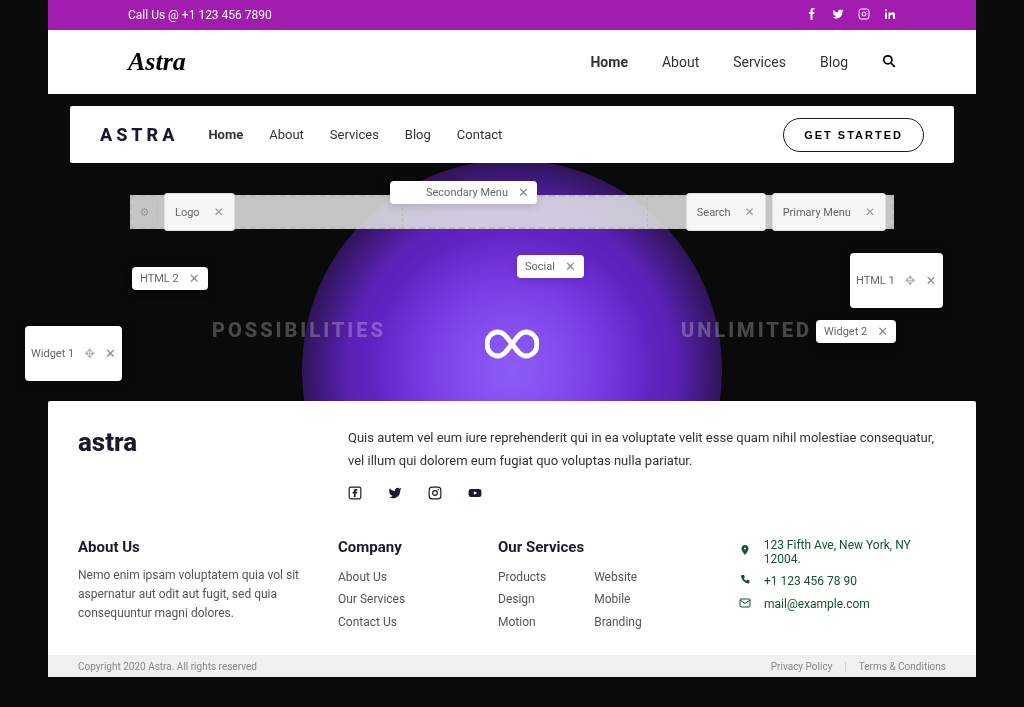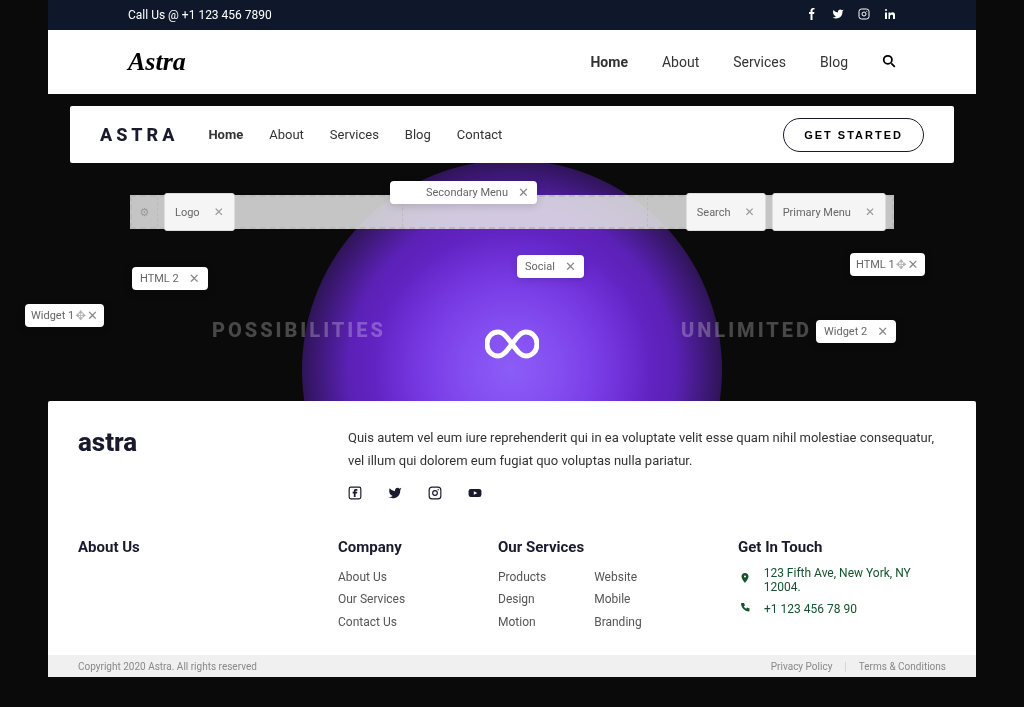--- a/index.html
+++ b/index.html
@@ -5,21 +5,21 @@
 * { margin: 0; padding: 0; box-sizing: border-box; }
 body { font-family: -apple-system, BlinkMacSystemFont, 'Segoe UI', Roboto, sans-serif; background: #0a0a0a; width: 1024px; height: 707px; position: relative; overflow: hidden; }
 
 
 .bg-glow { position: absolute; top: 160px; left: 50%; transform: translateX(-50%); width: 420px; height: 420px; border-radius: 50%; background: radial-gradient(circle, #7c3aed 0%, #6d28d9 30%, #5b21b6 55%, rgba(91,33,182,0.3) 75%, transparent 100%); z-index: 0; }
 .bg-glow::after { content:""; position:absolute; inset:70px; border-radius:50%; background: radial-gradient(circle, #8b5cf6 0%, transparent 70%); }
 .infinity { position: absolute; top: 320px; left: 50%; transform: translateX(-50%); z-index: 2; color: #fff; font-size: 42px; font-weight: 300; }
 .bg-text { position: absolute; top: 318px; left: 50%; transform: translateX(-50%); width: 600px; display:flex; justify-content:space-between; color: #fff; font-size: 20px; font-weight: 800; letter-spacing: 3px; opacity: 0.25; z-index:1; }
 
 
-.topbar { position: relative; z-index: 10; background: #0f172a; height: 30px; display: flex; align-items: center; justify-content: space-between; padding: 0 80px; color: #fff; font-size: 12px; margin: 0 48px; }
+.topbar { position: relative; z-index: 10; background: #a21caf; height: 30px; display: flex; align-items: center; justify-content: space-between; padding: 0 80px; color: #fff; font-size: 12px; margin: 0 48px; }
 .topbar-social { display: flex; gap: 14px; }
 .topbar-social span { cursor: pointer; }
 
 
 .primary-nav { position: relative; z-index: 10; background: #fff; height: 64px; display: flex; align-items: center; justify-content: space-between; padding: 0 80px; margin: 0 48px; }
 .logo-script { font-family: 'Brush Script MT', cursive; font-size: 26px; font-weight: 700; color: #000; font-style: italic; }
 .nav-menu { display: flex; align-items: center; gap: 34px; font-size: 14px; }
 .nav-menu a { color: #333; text-decoration: none; cursor: pointer; }
 .nav-menu a.active { font-weight: 700; }
 .search-ic { font-size: 17px; font-weight: 700; cursor: pointer; }
@@ -28,21 +28,21 @@
 .secondary-nav { position: relative; z-index: 10; background: #fff; height: 57px; margin: 12px 70px 0 70px; display: flex; align-items: center; justify-content: space-between; padding: 0 30px; border-radius: 2px; }
 .logo-block { font-size: 18px; font-weight: 800; letter-spacing: 4px; color: #1a1a2e; }
 .nav-menu2 { display: flex; gap: 26px; font-size: 13px; }
 .nav-menu2 a { color: #333; text-decoration: none; cursor: pointer; }
 .nav-menu2 a.active { font-weight: 700; }
 .get-started { border: 1.5px solid #1a1a2e; background: #fff; padding: 10px 20px; border-radius: 22px; font-size: 11px; font-weight: 700; letter-spacing: 2px; cursor: pointer; }
 
 
 .chip { position: absolute; z-index: 20; background: #fff; border-radius: 4px; padding: 4px 8px; display: inline-flex; align-items: center; gap: 10px; font-size: 11px; color: #666; box-shadow: 0 2px 8px rgba(0,0,0,0.15); }
 .chip .x { color: #888; cursor: pointer; font-size: 13px; }
-.chip.drag { gap: 1px; padding: 4px 6px; }
+.chip.drag { gap: 10px; padding: 20px 6px; }
 .drag-ic { font-size: 13px; opacity: 0.5; cursor: move; }
 
 
 .editor-bar { position: absolute; top: 195px; left: 130px; right: 130px; height: 34px; border: 2px dashed #bbb; background: rgba(230,230,230,0.85); display: flex; align-items: center; z-index: 15; }
 .editor-bar .handle { width: 26px; display:flex; align-items:center; justify-content:center; color:#999; font-size:11px; border-right: 1px dashed #bbb; height:100%; }
 .editor-bar .slot { flex: 1; border-right: 1px dashed #bbb; height: 100%; display: flex; align-items: center; padding: 0 6px; gap: 6px; }
 .editor-bar .slot:last-child { border-right: none; }
 .editor-bar .token { background: #f5f5f5; border: 1px solid #ddd; border-radius: 3px; padding: 11px 10px; font-size: 11px; color: #666; display: inline-flex; align-items: center; gap: 14px; }
 .editor-bar .token .x { color: #999; cursor: pointer; font-size: 12px; }
 .editor-bar .slot.right { justify-content: flex-end; }
@@ -148,21 +148,21 @@
 </div>
 <div class="chip drag" style="top:253px; left:850px;">
   <span>HTML 1</span>
   <span class="drag-ic">✥</span>
   <span class="x">✕</span>
 </div>
 <div class="chip" style="top:267px; left:132px;">
   <span>HTML 2</span>
   <span class="x">✕</span>
 </div>
-<div class="chip drag" style="top:304px; left:25px;">
+<div class="chip drag" style="top:326px; left:25px;">
   <span>Widget 1</span>
   <span class="drag-ic">✥</span>
   <span class="x">✕</span>
 </div>
 <div class="chip" style="top:320px; left:816px;">
   <span>Widget 2</span>
   <span class="x">✕</span>
 </div>
 
 <div class="editor-bar">
@@ -207,20 +207,21 @@
         <span><svg class="ic14" viewBox="0 0 24 24">
               <rect x="1" y="5" width="22" height="14" rx="4"></rect>
               <path d="M10 9l6 3-6 3z" fill="#fff"></path>
             </svg></span>
       </div>
     </div>
   </div>
   <div class="footer-cols">
     <div class="footer-col col-about">
       <h4>About Us</h4>
+      <p class="desc">Nemo enim ipsam voluptatem quia vol sit aspernatur aut odit aut fugit, sed quia consequuntur magni dolores.</p>
     </div>
     <div class="footer-col col-company">
       <h4>Company</h4>
       <a>About Us</a>
       <a>Our Services</a>
       <a>Contact Us</a>
     </div>
     <div class="footer-col col-services">
       <h4>Our Services</h4>
       <div class="services-split">
@@ -230,32 +231,38 @@
           <a>Motion</a>
         </div>
         <div>
           <a>Website</a>
           <a>Mobile</a>
           <a>Branding</a>
         </div>
       </div>
     </div>
     <div class="footer-col col-touch">
-      <h4>Get In Touch</h4>
       <div class="touch-row">
         <span class="ic"><svg class="lin" viewBox="0 0 24 24">
               <path d="M12 2C8 2 5 5 5 9c0 5 7 13 7 13s7-8 7-13c0-4-3-7-7-7zm0 9a2 2 0 110-4 2 2 0 010 4z"></path>
             </svg></span>
         <span>123 Fifth Ave, New York,  NY 12004.</span>
       </div>
       <div class="touch-row">
         <span class="ic"><svg class="lin" viewBox="0 0 24 24">
               <path d="M6 2h4l2 5-2.5 1.5a11 11 0 005 5L16 11l5 2v4c0 1-1 2-2 2A17 17 0 014 4c0-1 1-2 2-2z"></path>
             </svg></span>
         <span>+1 123 456 78 90</span>
+      </div>
+      <div class="touch-row">
+        <span class="ic"><svg class="lin" viewBox="0 0 24 24">
+              <rect x="2" y="4" width="20" height="16" rx="2" fill="none" stroke="currentColor" stroke-width="2"></rect>
+              <path d="M2 6l10 7L22 6" fill="none" stroke="currentColor" stroke-width="2"></path>
+            </svg></span>
+        <span>mail@example.com</span>
       </div>
     </div>
   </div>
 </div>
 
 <div class="footer-bar">
   <span>Copyright 2020 Astra. All rights reserved</span>
   <div class="links">
     <a>Privacy Policy</a>
     <span class="sep">|</span>

